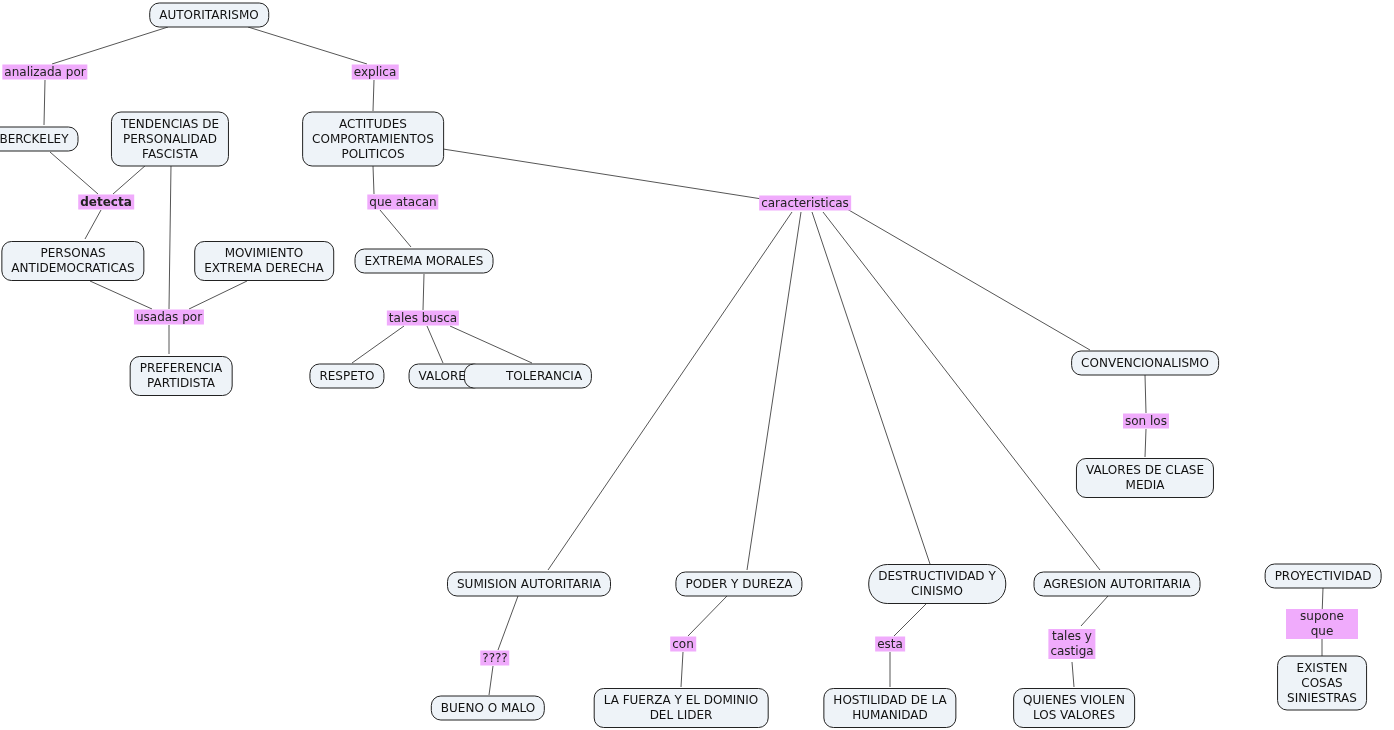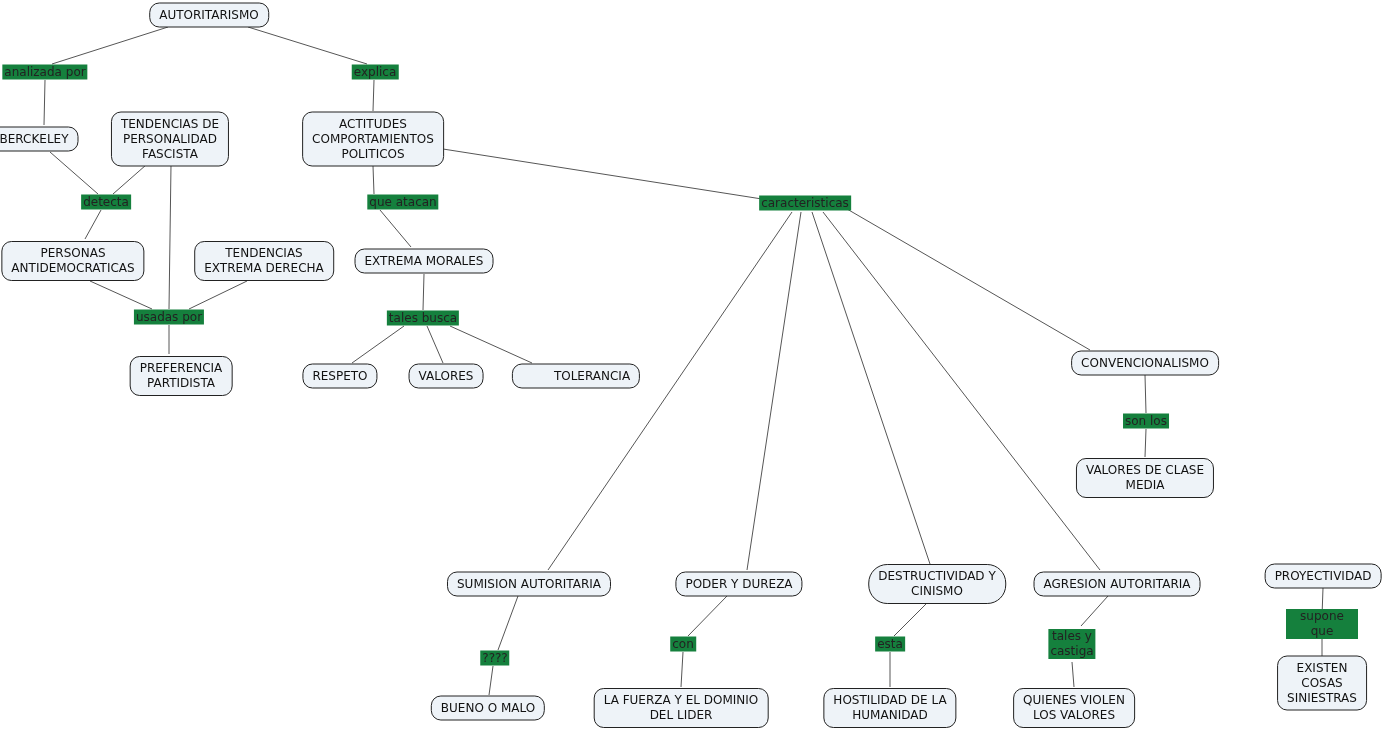--- a/index.html
+++ b/index.html
@@ -39,21 +39,21 @@
     cursor: default;
   }
   .link-label {
     position: absolute;
     transform: translate(-50%, -50%);
     font-size: 12px;
     line-height: 15px;
     color: #222222;
     text-align: center;
     white-space: pre-line;
-    background: #15803d;
+    background: #f0abfc;
     padding: 0 2px;
     cursor: default;
   }
 </style>
 </head>
 <body>
 
 <div class="canvas">
 
   <svg class="edges" width="1394" height="730" viewBox="0 0 1394 730">
@@ -97,28 +97,28 @@
   <div class="node" style="left:209px; top:15px;">AUTORITARISMO</div>
   <div class="node" style="left:34px; top:139px;border-radius:10px;">BERCKELEY</div>
   <div class="node" style="left:170px; top:139px;">TENDENCIAS DE
 PERSONALIDAD
 FASCISTA</div>
   <div class="node" style="left:373px; top:139px;">ACTITUDES
 COMPORTAMIENTOS
 POLITICOS</div>
   <div class="node" style="left:73px; top:261px;">PERSONAS
 ANTIDEMOCRATICAS</div>
-  <div class="node" style="left:264px; top:261px;">TENDENCIAS
+  <div class="node" style="left:264px; top:261px;">MOVIMIENTO
 EXTREMA DERECHA</div>
   <div class="node" style="left:424px; top:261px;">EXTREMA MORALES</div>
   <div class="node" style="left:169px; top:376px;margin-left:12px;">PREFERENCIA
 PARTIDISTA</div>
-  <div class="node" style="left:340px; top:376px;text-align:right;">RESPETO</div>
+  <div class="node" style="left:347px; top:376px;text-align:right;">RESPETO</div>
   <div class="node" style="left:446px; top:376px;">VALORES</div>
-  <div class="node" style="left:576px; top:376px;padding-left:41px;">TOLERANCIA</div>
+  <div class="node" style="left:528px; top:376px;padding-left:41px;">TOLERANCIA</div>
   <div class="node" style="left:1145px; top:363px;">CONVENCIONALISMO</div>
   <div class="node" style="left:1145px; top:478px;">VALORES DE CLASE
 MEDIA</div>
   <div class="node" style="left:529px; top:584px;">SUMISION AUTORITARIA</div>
   <div class="node" style="left:739px; top:584px;">PODER Y DUREZA</div>
   <div class="node" style="left:937px; top:584px;border-radius:19px;">DESTRUCTIVIDAD Y
 CINISMO</div>
   <div class="node" style="left:1117px; top:584px;">AGRESION AUTORITARIA</div>
   <div class="node" style="left:1323px; top:576px;">PROYECTIVIDAD</div>
   <div class="node" style="left:488px; top:708px;">BUENO O MALO</div>
@@ -126,21 +126,21 @@
 DEL LIDER</div>
   <div class="node" style="left:890px; top:708px;">HOSTILIDAD DE LA
 HUMANIDAD</div>
   <div class="node" style="left:1074px; top:708px;">QUIENES VIOLEN
 LOS VALORES</div>
   <div class="node" style="left:1322px; top:683px;">EXISTEN
 COSAS SINIESTRAS</div>
 
   <div class="link-label" style="left:45px; top:72px;">analizada por</div>
   <div class="link-label" style="left:375px; top:72px;">explica</div>
-  <div class="link-label" style="left:106px; top:202px;">detecta</div>
+  <div class="link-label" style="left:106px; top:202px;font-weight:bold;">detecta</div>
   <div class="link-label" style="left:375px; top:202px;margin-left:28px;">que atacan</div>
   <div class="link-label" style="left:805px; top:203px;">caracteristicas</div>
   <div class="link-label" style="left:169px; top:317px;">usadas por</div>
   <div class="link-label" style="left:423px; top:318px;">tales busca</div>
   <div class="link-label" style="left:1146px; top:421px;">son los</div>
   <div class="link-label" style="left:495px; top:658px;">????</div>
   <div class="link-label" style="left:683px; top:644px;">con</div>
   <div class="link-label" style="left:890px; top:644px;">esta</div>
   <div class="link-label" style="left:1072px; top:644px;">tales y
 castiga</div>

